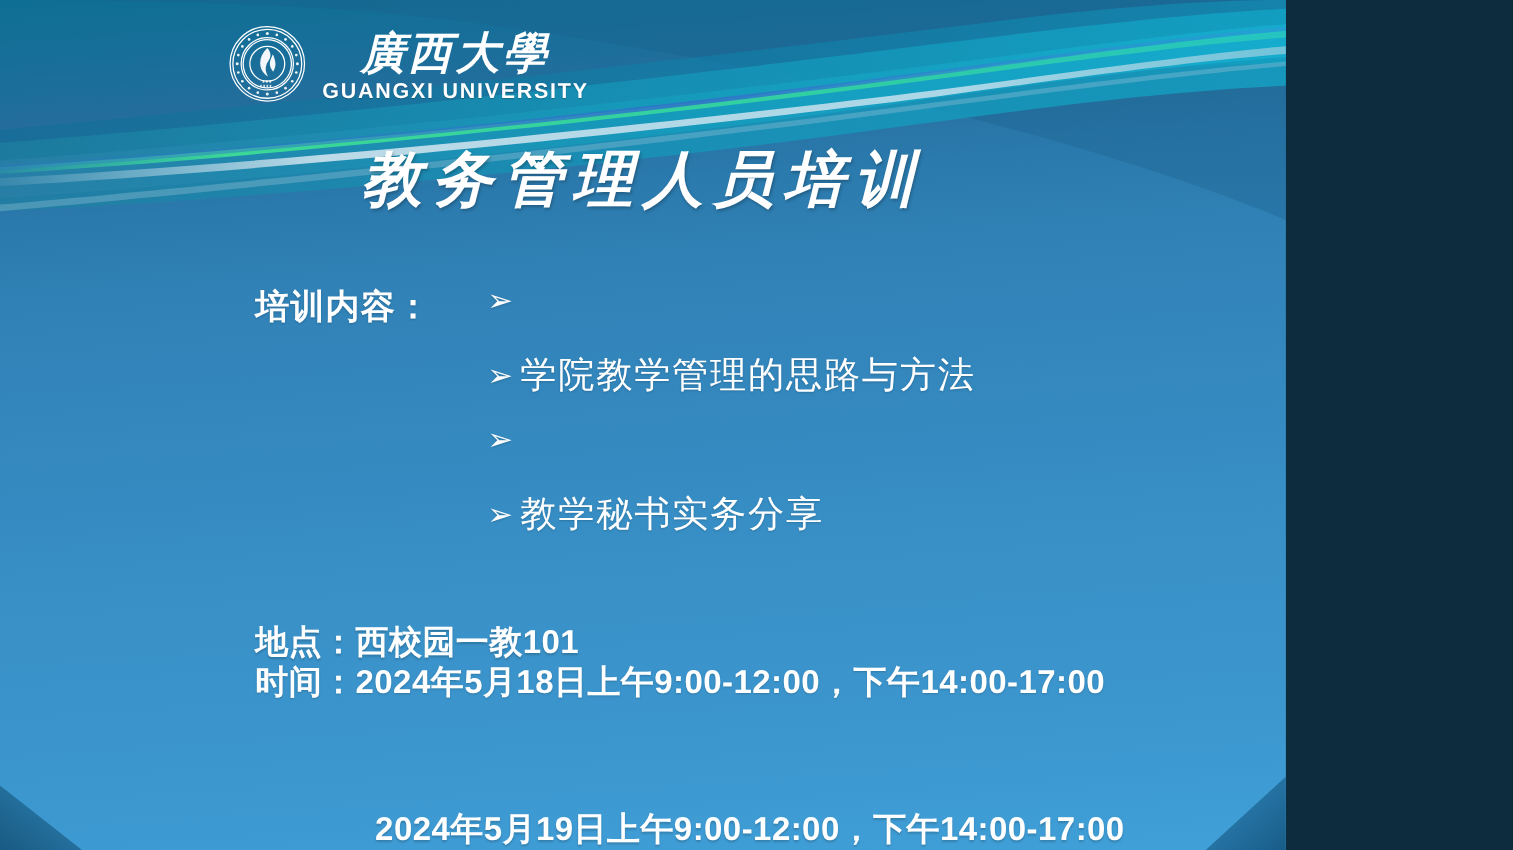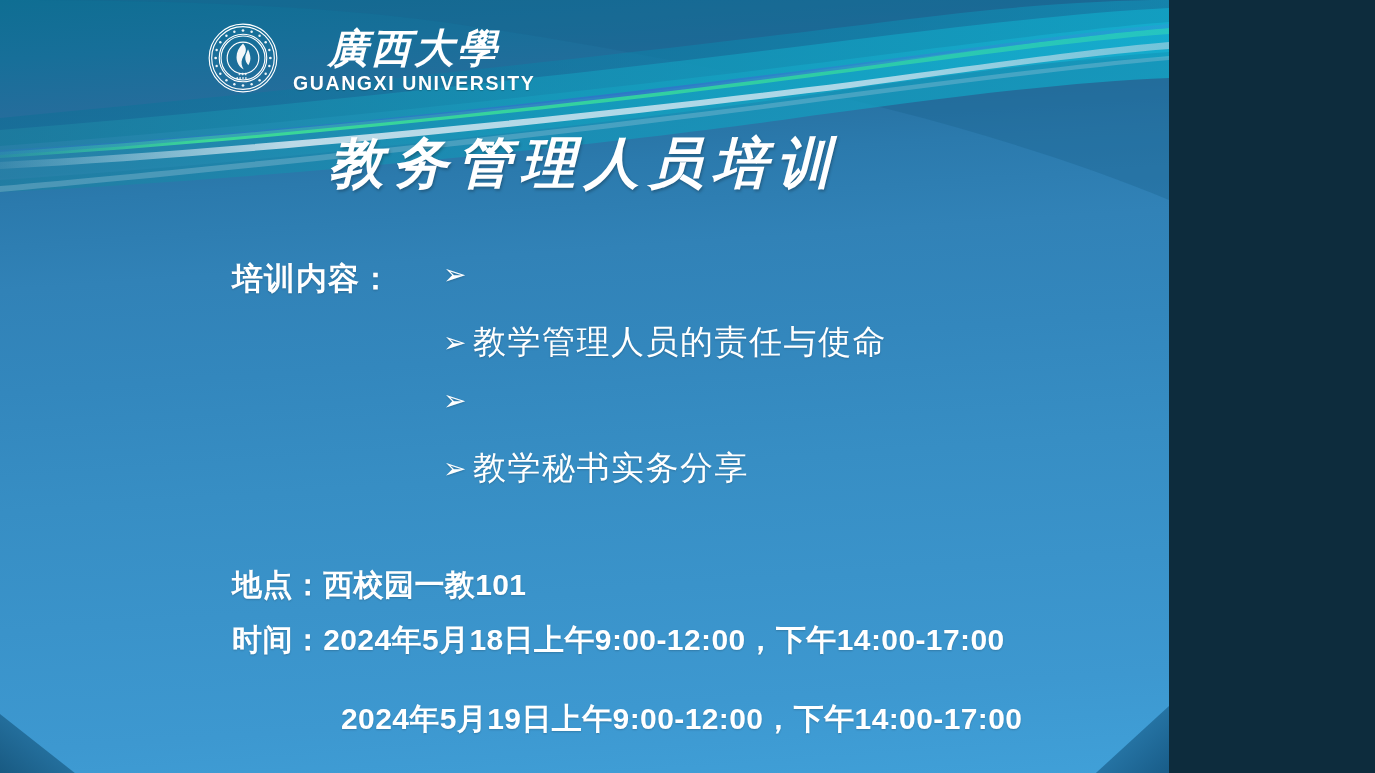--- a/index.html
+++ b/index.html
@@ -142,22 +142,22 @@
     color: #ffffff;
     font-family: "Liberation Sans", "DejaVu Sans", sans-serif;
     font-weight: bold;
     font-size: 30px;
     line-height: 1;
     letter-spacing: 0.4px;
     white-space: nowrap;
     text-shadow: 0 1px 2px rgba(0,0,0,.18);
   }
   #place-line { left: 232px; top: 570px; }
-  #time-line-1 { left: 232px; top: 625px; }
-  #time-line-2 { left: 341px; top: 704px; }
+  #time-line-1 { left: 232px; top: 606px; }
+  #time-line-2 { left: 341px; top: 740px; }
 </style>
 </head>
 <body>
 
 <div id="slide">
 
   <svg class="bg-layer" viewBox="0 0 1375 773" preserveAspectRatio="none" xmlns="http://www.w3.org/2000/svg">
     <defs>
       <linearGradient id="gradBandA" x1="0" y1="0" x2="1" y2="0">
         <stop offset="0%" stop-color="#1e7fa0" stop-opacity="0.95"></stop>
@@ -295,21 +295,21 @@
   <div class="slide-title">教务管理人员培训</div>
 
   <div class="content-label">培训内容：</div>
 
   <ul class="bullet-list">
     <li class="bullet-item">
       <span class="bullet-marker">➢</span>
     </li>
     <li class="bullet-item">
       <span class="bullet-marker">➢</span>
-      <span class="bullet-text">教学管理人员的责任与使命</span>
+      <span class="bullet-text">学院教学管理的思路与方法</span>
     </li>
     <li class="bullet-item">
       <span class="bullet-marker">➢</span>
     </li>
     <li class="bullet-item">
       <span class="bullet-marker">➢</span>
       <span class="bullet-text">教学秘书实务分享</span>
     </li>
   </ul>
 

